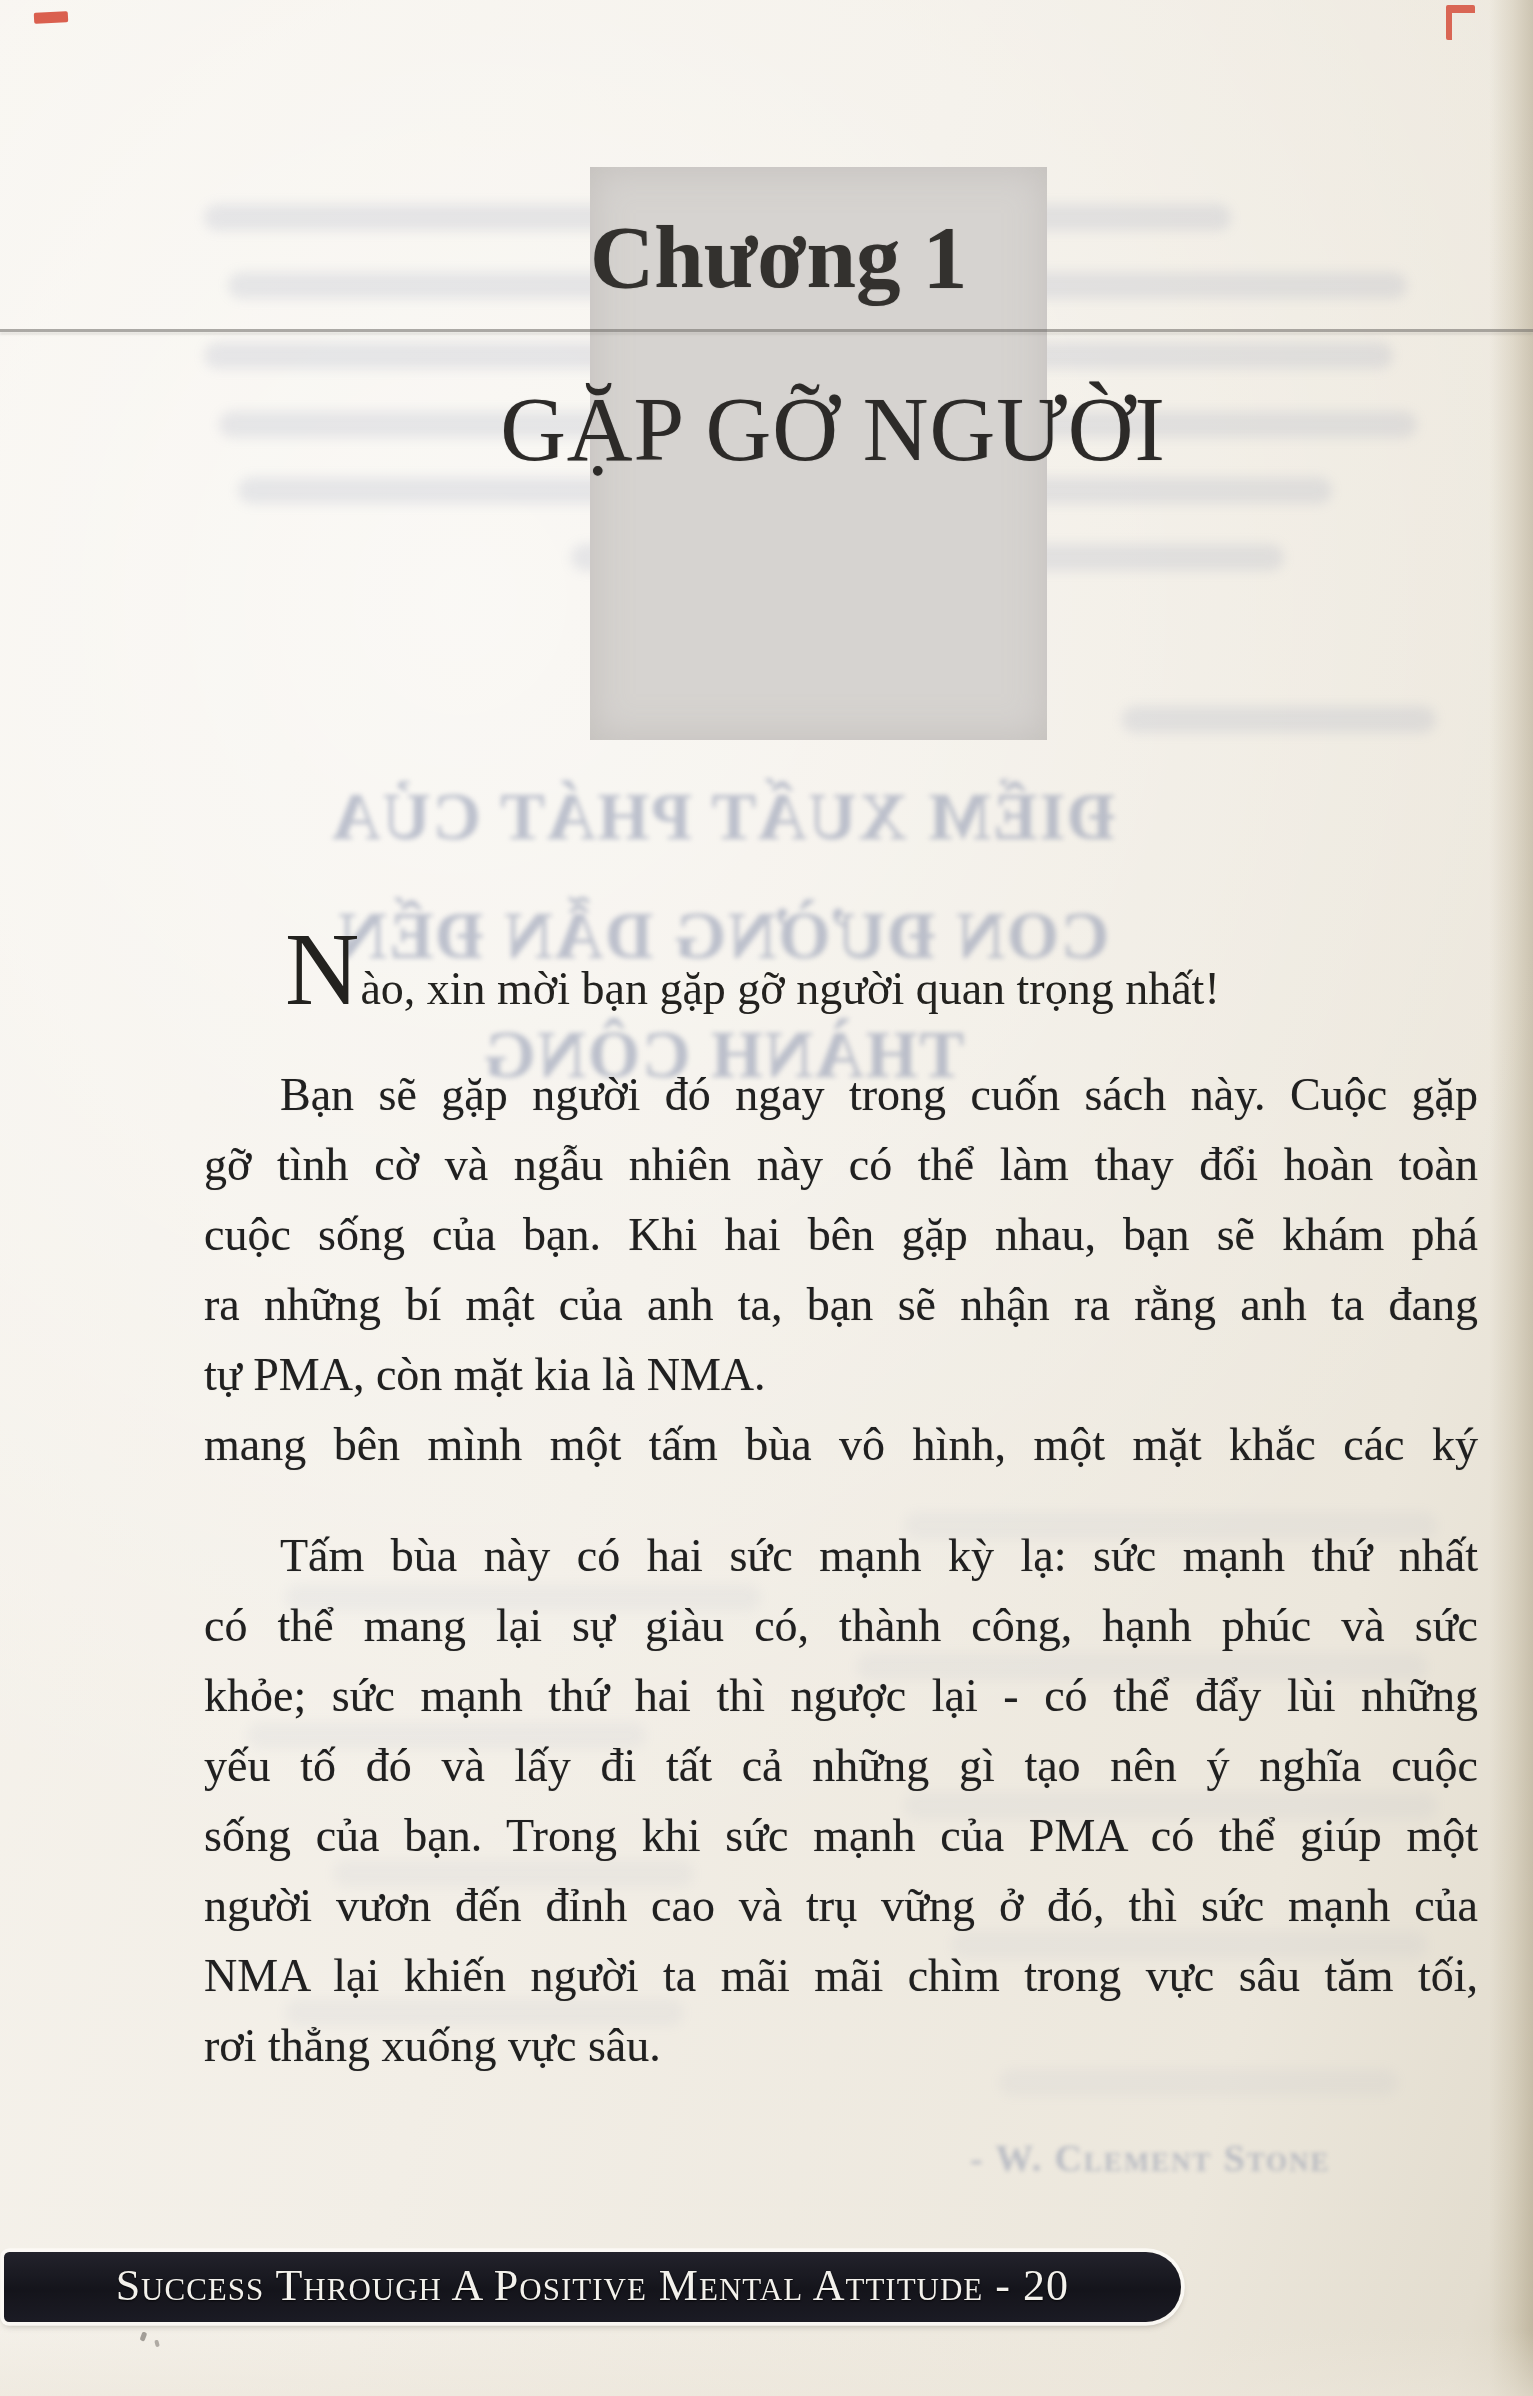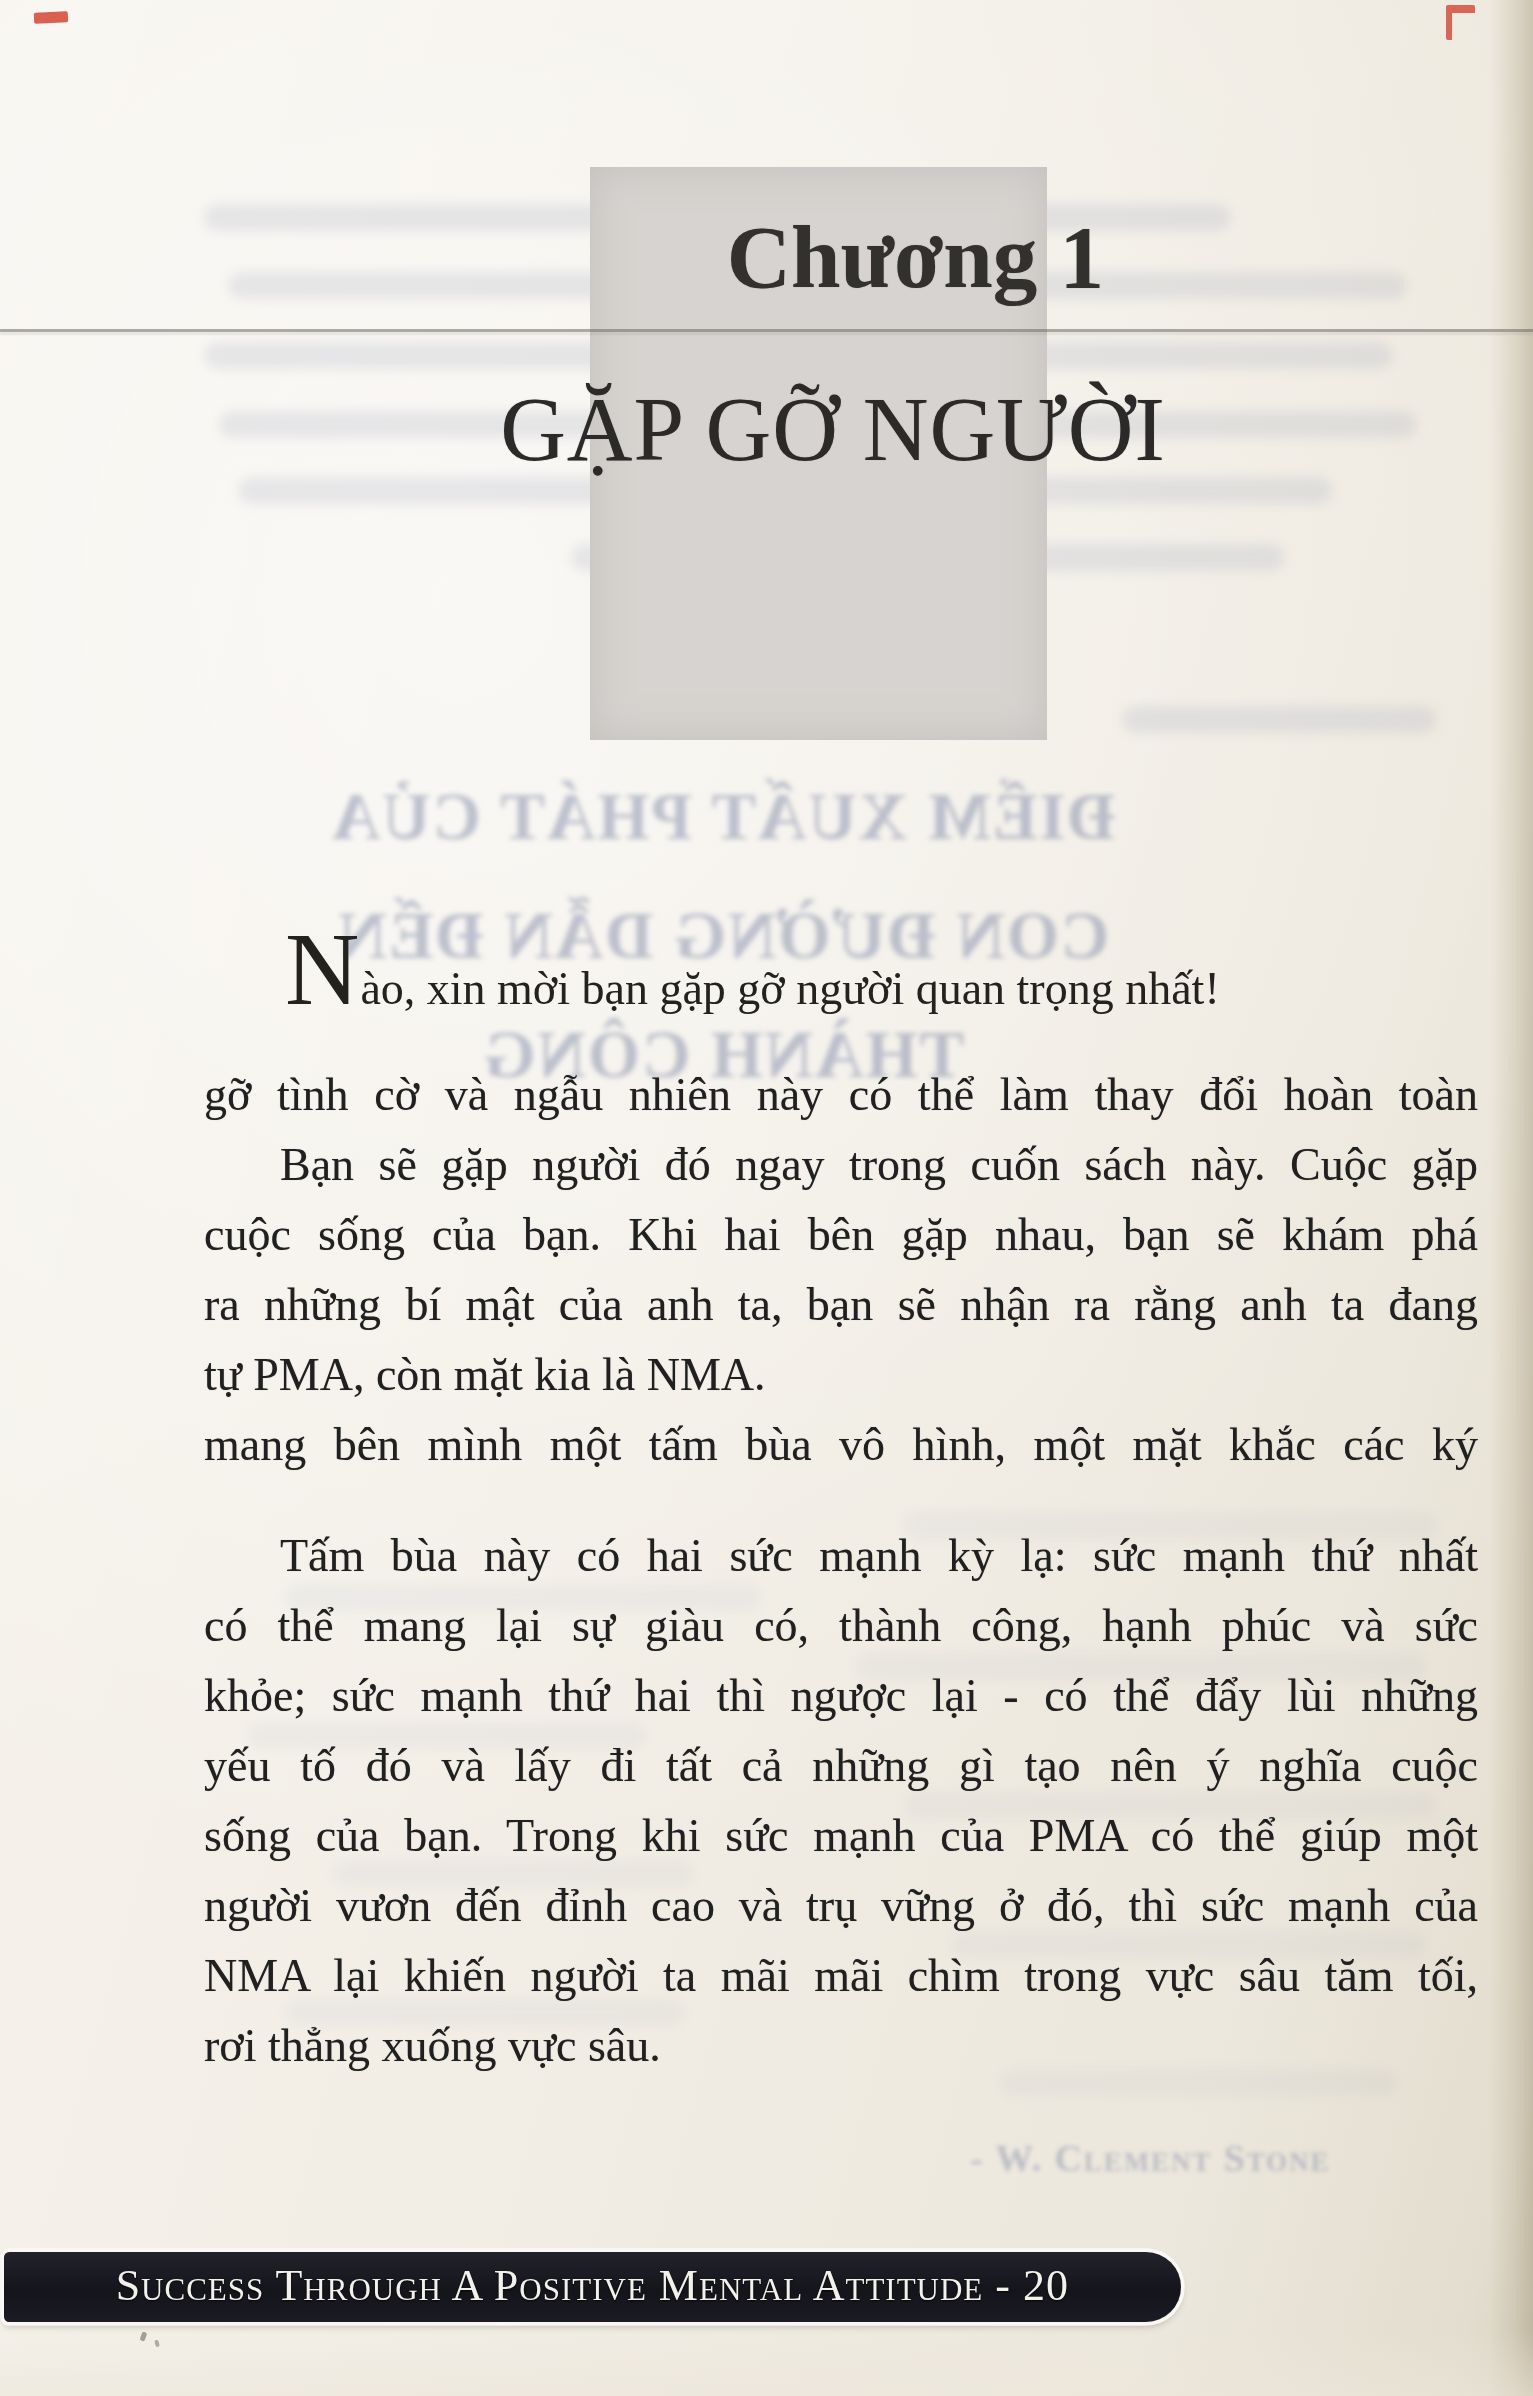--- a/index.html
+++ b/index.html
@@ -22,21 +22,21 @@
   .crease{position:absolute;left:0;top:329px;width:1533px;height:2.9px;background:#6d6a66;opacity:.55;z-index:6;
     box-shadow:0 2.9px 1.9px rgba(120,115,108,.25);}
   .speck1{position:absolute;left:141px;top:2332px;width:4.8px;height:8.6px;background:#6d6862;opacity:.6;border-radius:1.9px;transform:rotate(20deg);}
   .speck2{position:absolute;left:155px;top:2340px;width:3.8px;height:6.7px;background:#6d6862;opacity:.5;border-radius:1.9px;transform:rotate(-15deg);}
 
   
   .gray-box{position:absolute;left:590px;top:167px;width:457px;height:573px;background:#d6d3d0;z-index:2;
     box-shadow:inset 0 0 38px rgba(175,172,168,.5);}
 
   .chapter{position:absolute;left:590px;top:213px;width:514px;margin:0;z-index:7;
-    font-size:89px;font-weight:bold;line-height:1;text-align:right;color:#33312e;
+    font-size:89px;font-weight:bold;line-height:1;text-align:left;color:#33312e;
     text-shadow:0 0 1px rgba(40,40,40,.4);}
   .title{position:absolute;left:124px;top:367px;width:1410px;margin:4px;z-index:7;
     font-size:91px;font-weight:normal;line-height:118px;text-align:center;letter-spacing:1px;color:#2c2a28;
     text-shadow:0 0 1px rgba(40,40,40,.35);}
 
   
   .ghost-head{position:absolute;left:0;top:757px;width:1446px;z-index:1;
     transform:scaleX(-1);
     font-size:67px;font-weight:bold;line-height:119px;text-align:center;letter-spacing:1.9px;
     color:rgba(140,150,175,.55);filter:blur(2.9px);}
@@ -109,22 +109,22 @@
   <h1 class="title">
     <div>GẶP GỠ NGƯỜI</div>
   </h1>
 
   <div class="para1">
     <span class="dropcap">N</span>
       <span class="rest">ào, xin mời bạn gặp gỡ người quan trọng nhất!</span>
   </div>
 
   <div class="para p2">
+    <div class="jline indent">Bạn sẽ gặp người đó ngay trong cuốn sách này. Cuộc gặp</div>
     <div class="jline">gỡ tình cờ và ngẫu nhiên này có thể làm thay đổi hoàn toàn</div>
-    <div class="jline indent">Bạn sẽ gặp người đó ngay trong cuốn sách này. Cuộc gặp</div>
     <div class="jline">cuộc sống của bạn. Khi hai bên gặp nhau, bạn sẽ khám phá</div>
     <div class="jline">ra những bí mật của anh ta, bạn sẽ nhận ra rằng anh ta đang</div>
     <div class="jline lastline">tự PMA, còn mặt kia là NMA.</div>
     <div class="jline">mang bên mình một tấm bùa vô hình, một mặt khắc các ký</div>
   </div>
 
   <div class="para p3">
     <div class="jline indent">Tấm bùa này có hai sức mạnh kỳ lạ: sức mạnh thứ nhất</div>
     <div class="jline">có thể mang lại sự giàu có, thành công, hạnh phúc và sức</div>
     <div class="jline">khỏe; sức mạnh thứ hai thì ngược lại - có thể đẩy lùi những</div>

